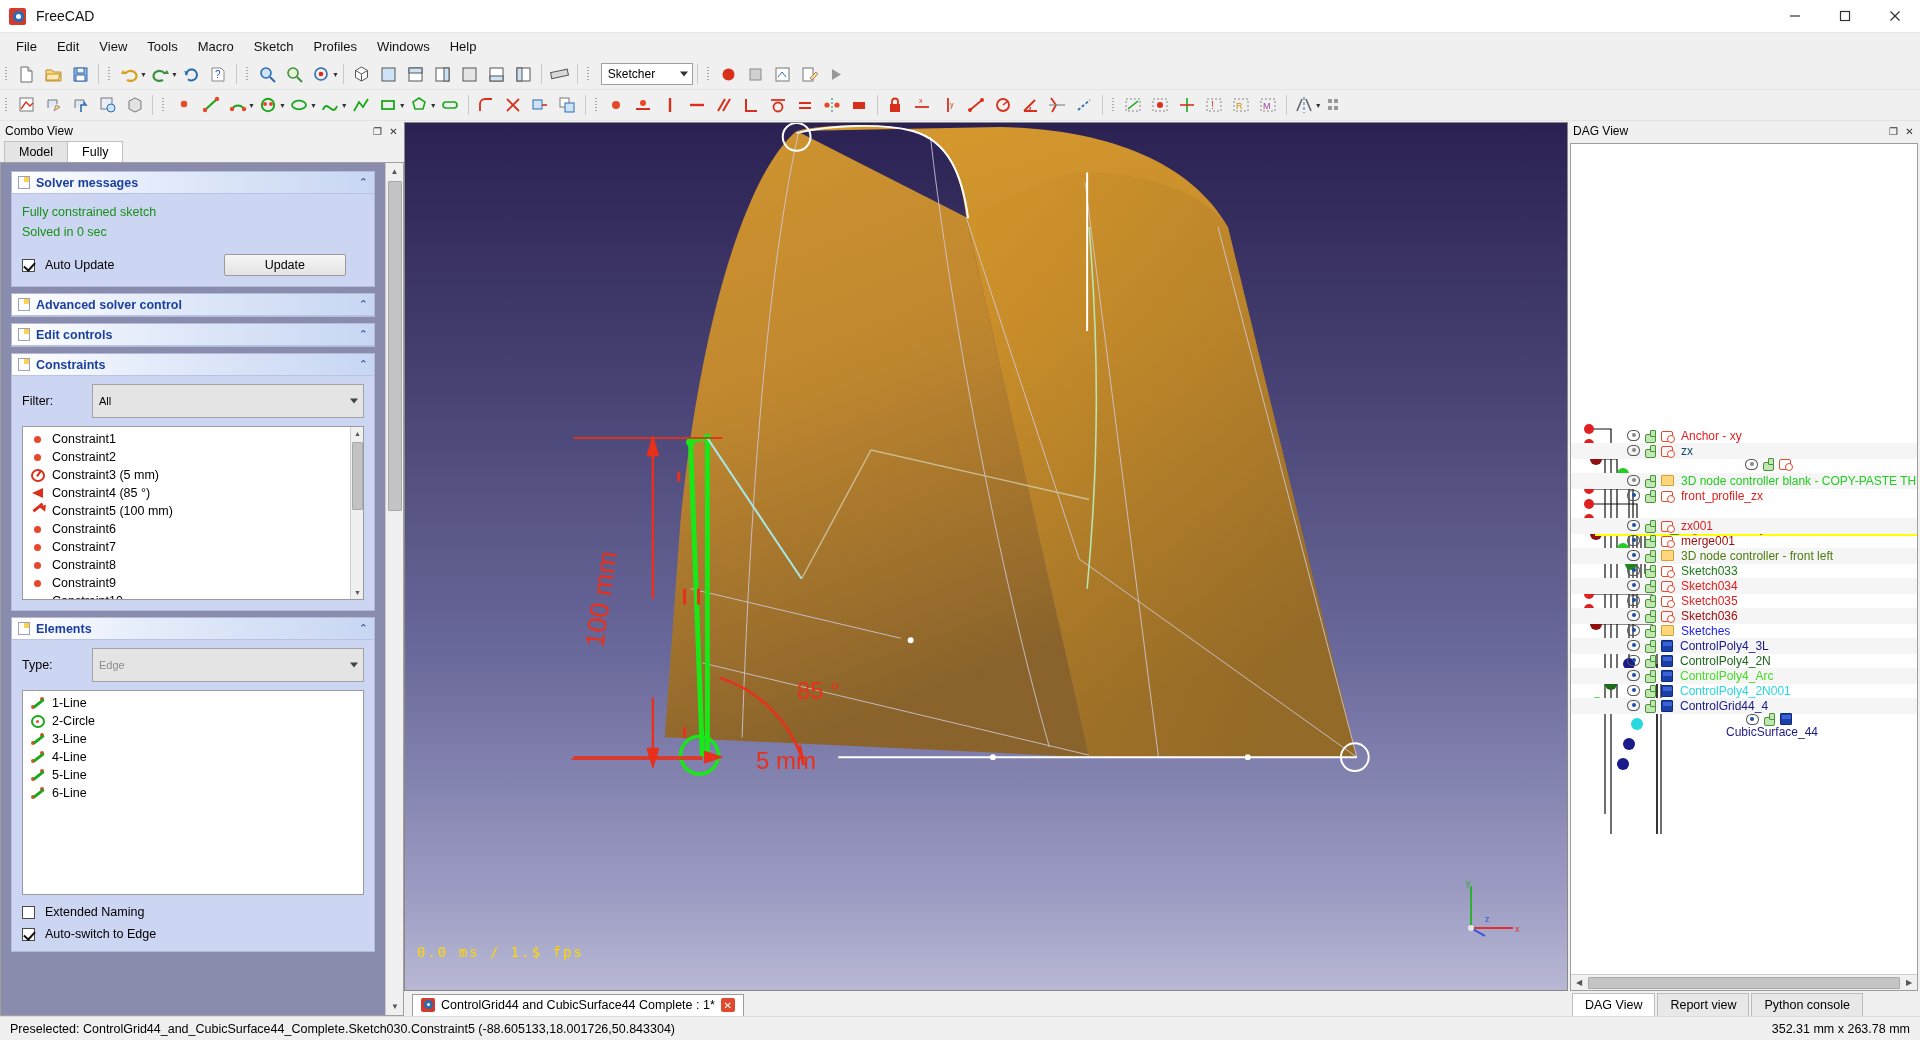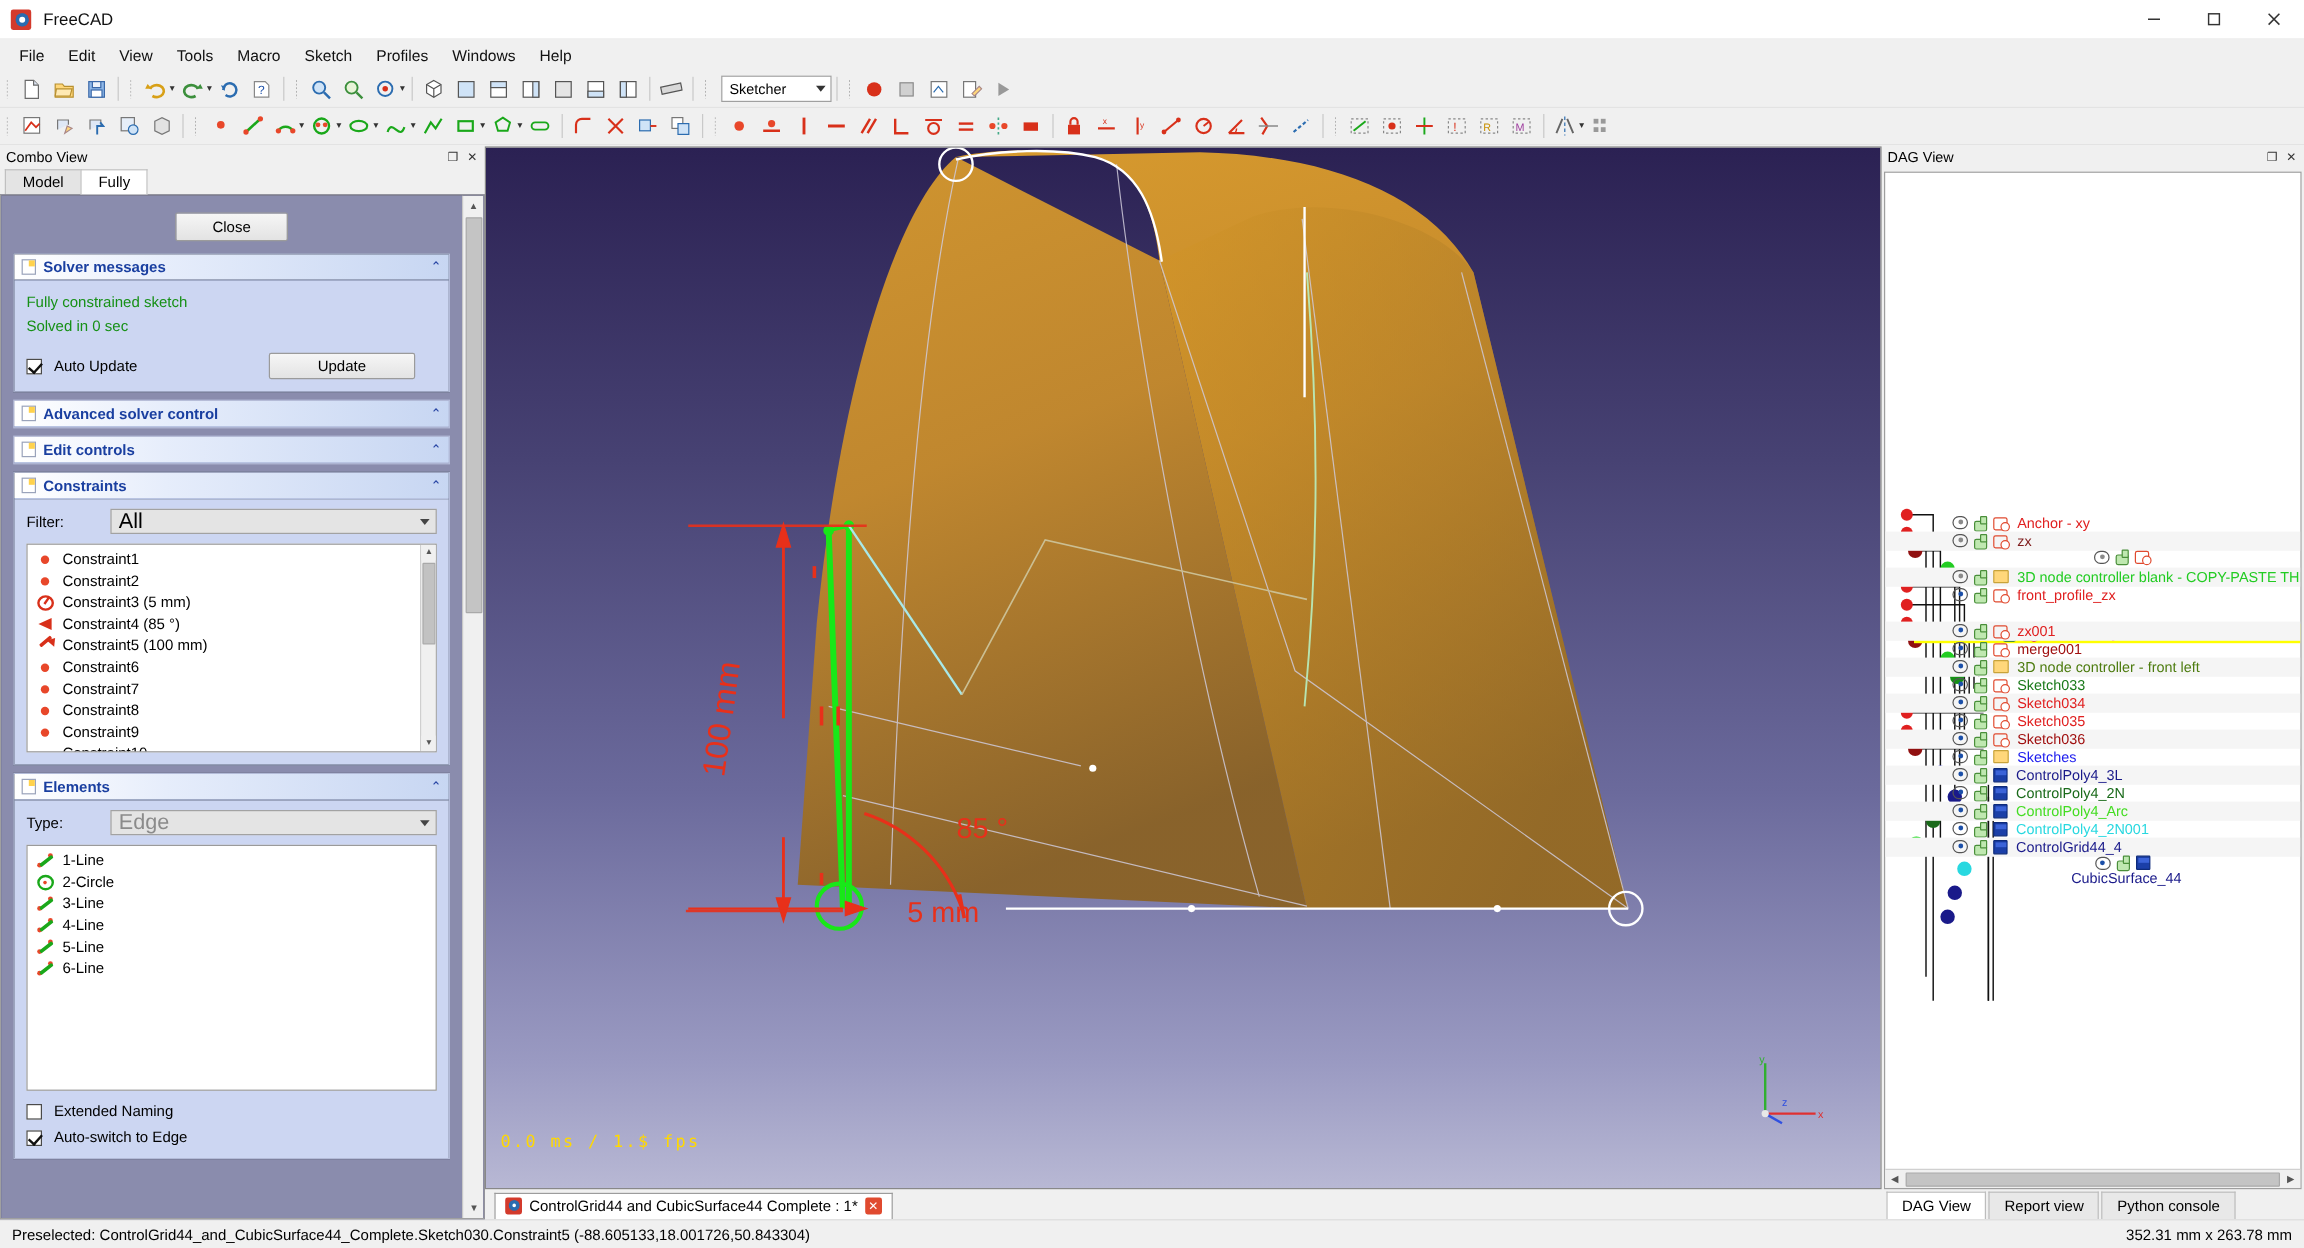--- a/index.html
+++ b/index.html
@@ -116,22 +116,22 @@
   .chk { width:13px;height:13px;border:1px solid #4a4a4a;background:#fff;position:relative;flex:0 0 13px;}
   .chk.checked::after{
     content:""; position:absolute; left:3px; top:0px; width:5px;height:9px;
     border:solid #111; border-width:0 2px 2px 0; transform:rotate(42deg);
   }
   .lbl{ font-size:12.5px; color:#000;}
 
   .fieldrow{ display:flex; align-items:center; gap:8px; margin-bottom:8px;}
   .fieldlabel{ font-size:12.5px; width:62px;}
   .combo {
-    flex:1 1 auto; height:21px; background:#e4e4e4; border:1px solid #a2a2a2;
-    display:flex; align-items:center; padding-left:6px; font-size:18px; position:relative; color:#000;
+    flex:1 1 auto; height:34px; background:#e4e4e4; border:1px solid #a2a2a2;
+    display:flex; align-items:center; padding-left:6px; font-size:11px; position:relative; color:#000;
   }
   .combo.disabled { color:#8b8b8b; }
   .combo .arrow{position:absolute; right:5px; top:50%; transform:translateY(-50%);
     border-left:4px solid transparent;border-right:4px solid transparent;border-top:5px solid #444;}
 
   .listbox {
     background:#fff; border:1px solid #9a9a9a; height:174px; overflow:hidden; position:relative;
   }
   .listbox.tall { height:205px; }
   .listitems{ position:absolute; inset:0 13px 0 0; overflow:hidden; padding:3px 0;}
@@ -724,25 +724,20 @@
       <div class="tabsrow">
         <div class="vtab">Model</div>
         <div class="vtab active">Fully</div>
       </div>
 
       <div class="taskpanel">
         <div class="taskinner">
           <div class="taskscrollwrap">
             <div class="taskcontent">
 
-              <div class="closebtnrow">
-                <div class="btn">
-                  <span>Close</span>
-                </div>
-              </div>
 
               <div class="group">
                 <div class="grouphdr">
                   <span class="gicon"></span>
                   <span class="gtitle">Solver messages</span>
                   <span class="chev">⌃</span>
                 </div>
                 <div class="groupbody">
                   <div class="solvermsg">Fully constrained sketch</div>
                   <div class="solvermsg">Solved in 0 sec</div>
@@ -1077,21 +1072,21 @@
                 <span class="sk"></span>
               </span>
             <span style="color:#e02020">Anchor - xy</span>
           </div>
           <div class="dagrow alt" style="top:299px;">
             <span class="dagicons">
                 <span class="eye off"></span>
                 <span class="hand"></span>
                 <span class="sk"></span>
               </span>
-            <span style="color:#7f1d1d">zx</span>
+            <span style="color:#0c4a6e">zx</span>
           </div>
           <div class="dagrow" style="top:314px;flex-direction:column;">
             <span class="dagicons">
                 <span class="eye off"></span>
                 <span class="hand"></span>
                 <span class="sk"></span>
               </span>
             <span style="color:#a01010">merge</span>
           </div>
           <div class="dagrow alt" style="top:329px;">

